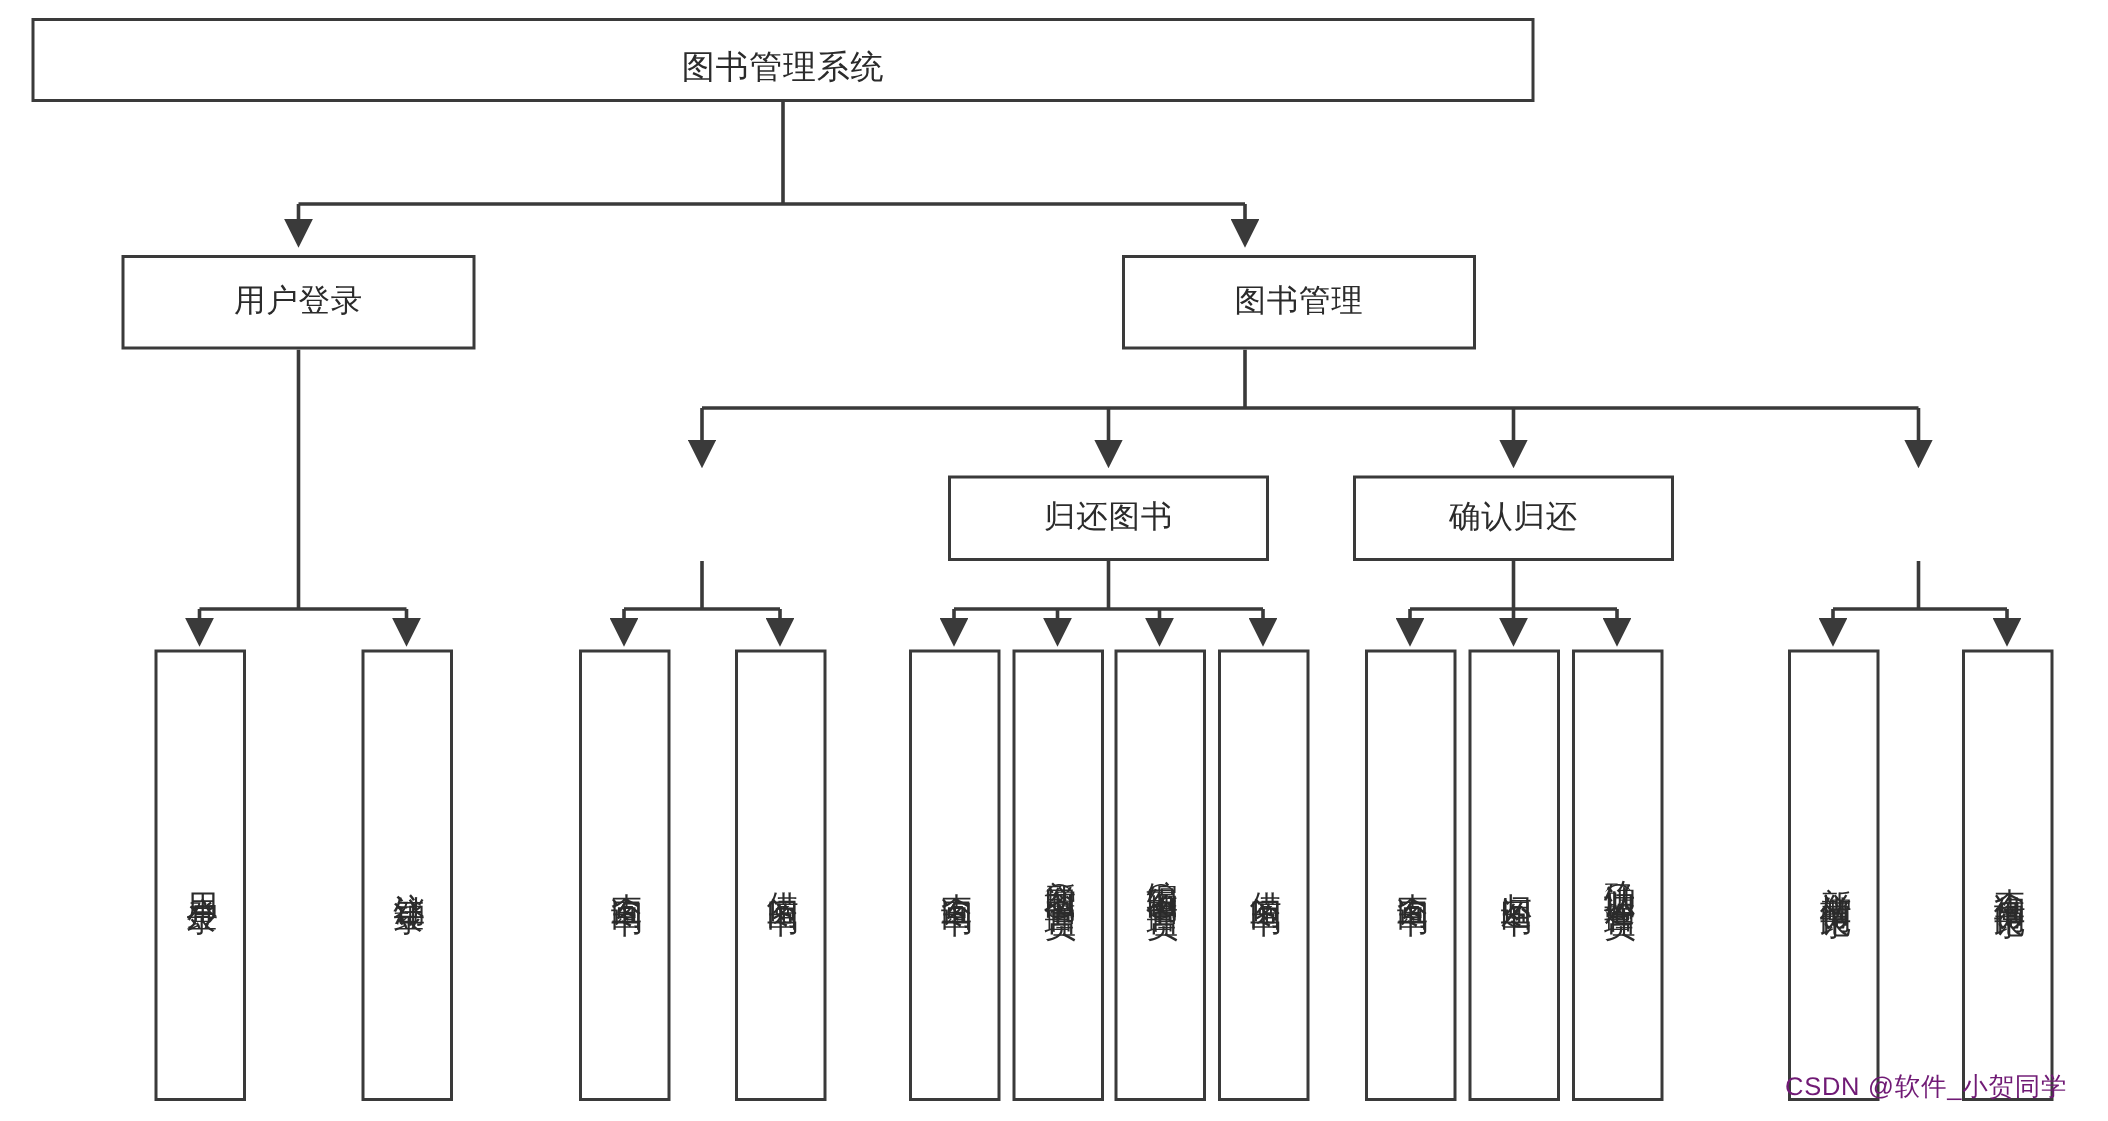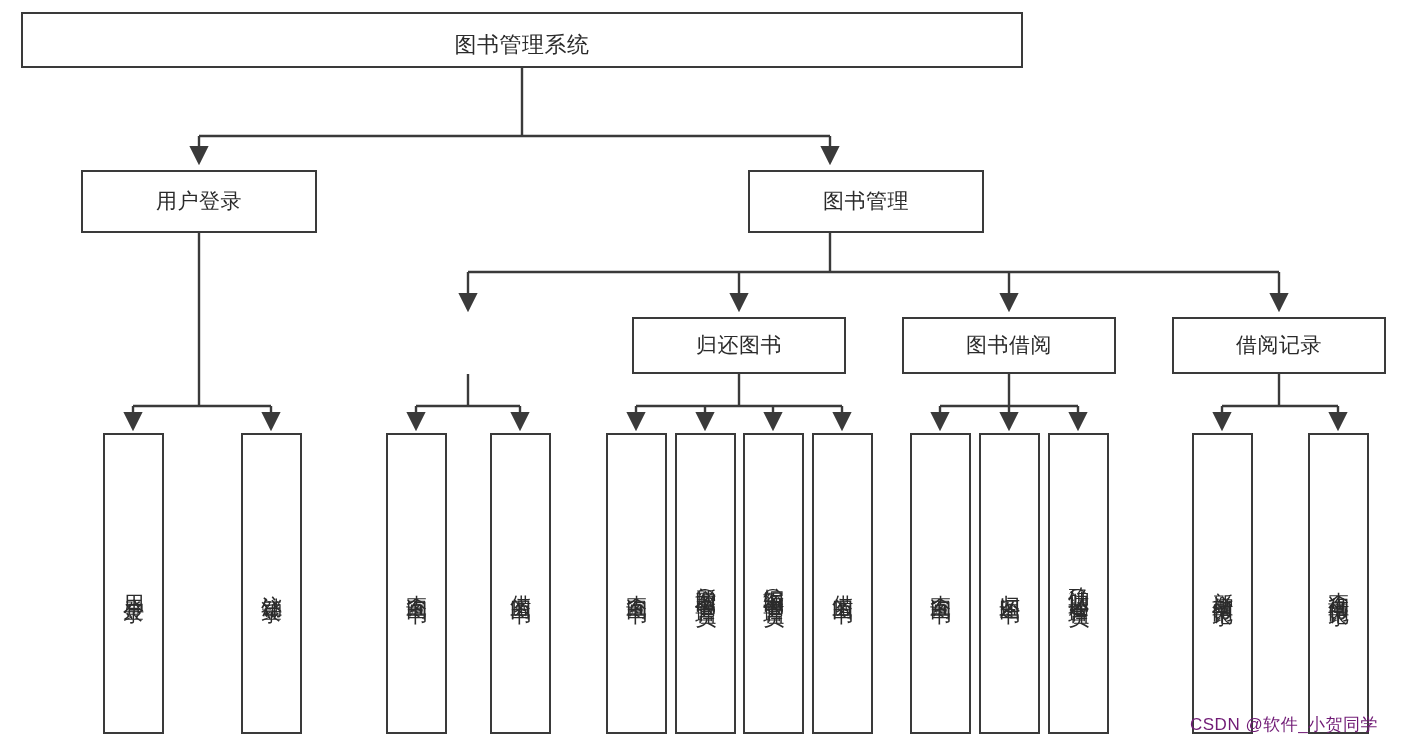--- a/index.html
+++ b/index.html
@@ -134,26 +134,23 @@
   <div class="node horiz" style="left:711px; top:170px; width:236px; height:63px;margin-left:37px;">
     <span class="label">图书管理</span>
   </div>
 
 
   <div class="node horiz" style="left:632px; top:317px; width:214px; height:57px;">
     <span class="label">归还图书</span>
   </div>
 
   <div class="node horiz" style="left:902px; top:317px; width:214px; height:57px;">
-    <span class="label">图书借阅</span>
-  </div>
-
-  <div class="node horiz" style="left:1172px; top:317px; width:214px; height:57px;">
-    <span class="label">借阅记录</span>
-  </div>
+    <span class="label">确认归还</span>
+  </div>
+
 
   <div class="node vert" style="left:103px; top:433px; width:61px; height:301px;">
     <span class="label">用户登录</span>
   </div>
 
   <div class="node vert" style="left:241px; top:433px; width:61px; height:301px;">
     <span class="label">注销登录</span>
   </div>
 
   <div class="node vert" style="left:386px; top:433px; width:61px; height:301px;">

